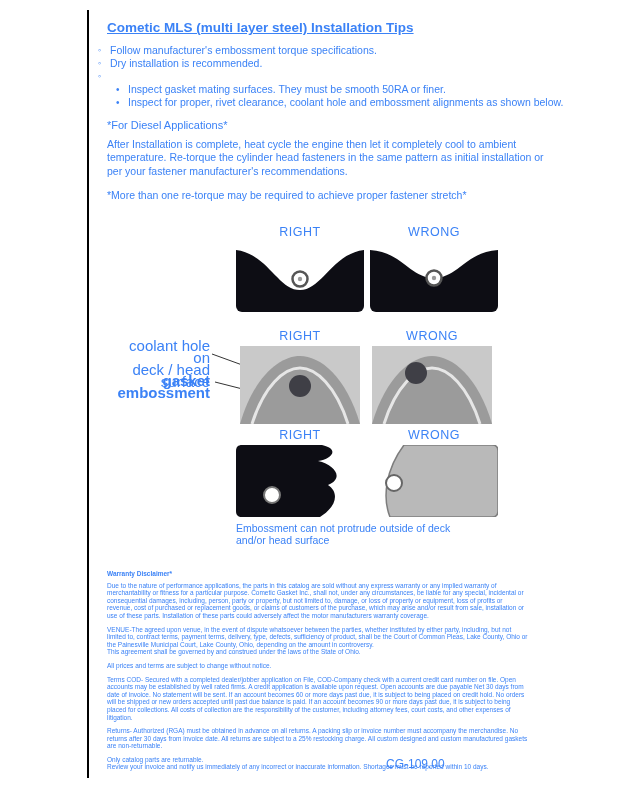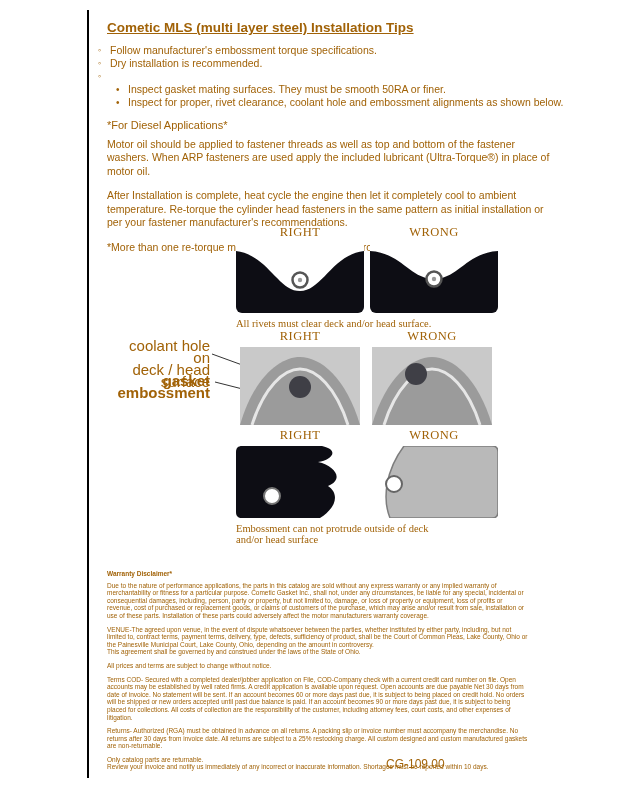--- a/index.html
+++ b/index.html
@@ -1,36 +1,36 @@
 <!DOCTYPE html>
 <html><head>
 <meta charset="utf-8">
 <style>
   * { margin:0; padding:0; box-sizing:border-box; }
   html,body { background:#ffffff; }
   .page {
     position:relative; width:618px; height:800px; background:#fff;
-    font-family:"Liberation Sans", sans-serif; color:#a16207; overflow:hidden;
+    font-family:"Liberation Sans", sans-serif; color:#3b82f6; overflow:hidden;
   }
   .left-rule { position:absolute; left:87px; top:10px; width:2px; height:768px; background:#000; }
 
   .title { position:absolute; left:107px; top:20px; font-size:13.5px; font-weight:bold; text-decoration:underline; }
 
   .tips { position:absolute; left:98px; top:44px; font-size:10.5px; line-height:13px; width:470px; }
   .bullet-row { display:flex; }
   .marker { width:12px; flex:none; text-align:left; }
   .marker.open { font-size:9px; line-height:13px; }
   .marker.solid { font-size:10px; line-height:13px; }
   .sub-list { margin-left:18px; }
 
   .diesel { position:absolute; left:107px; top:119px; width:450px; font-size:10.5px; line-height:13.5px; }
   .diesel-heading { font-weight:normal; font-size:11px; margin-bottom:5px; }
   .diesel p { margin-bottom:11px; }
 
-  .figure { position:absolute;font-family:Liberation Serif, serif; }
+  .figure { position:absolute; }
   .fig-headers { display:flex; }
   .fig-header { text-align:center; font-size:12.5px; letter-spacing:0.5px; }
   .fig-panels { display:flex; margin-top:3px; }
   .fig1 .fig-header, .fig3 .fig-header { width:128px; }
   .fig1 .fig-header + .fig-header, .fig3 .fig-header + .fig-header { margin-left:6px; }
   .fig1 .panel + .panel, .fig3 .panel + .panel { margin-left:6px; }
   .fig2 .fig-header { width:120px; }
   .fig2 .fig-header + .fig-header { margin-left:12px; }
   .fig2 .panel + .panel { margin-left:12px; }
   .panel { font-size:0; line-height:0; }
@@ -75,21 +75,20 @@
       </div>
       <div class="bullet-row">
         <span class="marker solid">•</span>
         <span>Inspect for proper, rivet clearance, coolant hole and embossment alignments as shown below.</span>
       </div>
     </div>
   </div>
 
   <div class="diesel">
     <div class="diesel-heading">*For Diesel Applications*</div>
-    <p>Motor oil should be applied to fastener threads as well as top and bottom of the fastener washers. When ARP fasteners are used apply the included lubricant (Ultra-Torque®) in place of motor oil.</p>
     <p>After Installation is complete, heat cycle the engine then let it completely cool to ambient temperature. Re-torque the cylinder head fasteners in the same pattern as initial installation or per your fastener manufacturer's recommendations.</p>
     <p>*More than one re-torque may be required to achieve proper fastener stretch*</p>
   </div>
 
   <div class="figure fig1" style="left:236px; top:225px;">
     <div class="fig-headers">
       <div class="fig-header">RIGHT</div>
       <div class="fig-header">WRONG</div>
     </div>
     <div class="fig-panels">
@@ -103,21 +102,20 @@
       </div>
       <div class="panel">
         <svg width="128" height="70" viewBox="0 0 128 70">
           <rect width="128" height="70" rx="6" fill="#0d0d14"></rect>
           <path d="M0,0 H128 V8 C96,10 88,36 64,36 C40,36 32,10 0,8 Z" fill="#fff"></path>
           <circle cx="64" cy="36" r="7.5" fill="#fff" stroke="#555" stroke-width="2.5"></circle>
           <circle cx="64" cy="36" r="2.2" fill="#999"></circle>
         </svg>
       </div>
     </div>
-    <div class="fig-caption">All rivets must clear deck and/or head surface.</div>
   </div>
 
   <div class="fig2-label label-coolant">coolant hole on
 deck / head surface</div>
   <div class="fig2-label label-embossment">gasket embossment</div>
   <svg class="callout-overlay" width="100" height="55">
     <line x1="2" y1="4" x2="90" y2="36" stroke="#333" stroke-width="1"></line>
     <line x1="5" y1="32" x2="68" y2="48" stroke="#333" stroke-width="1"></line>
   </svg>
 

